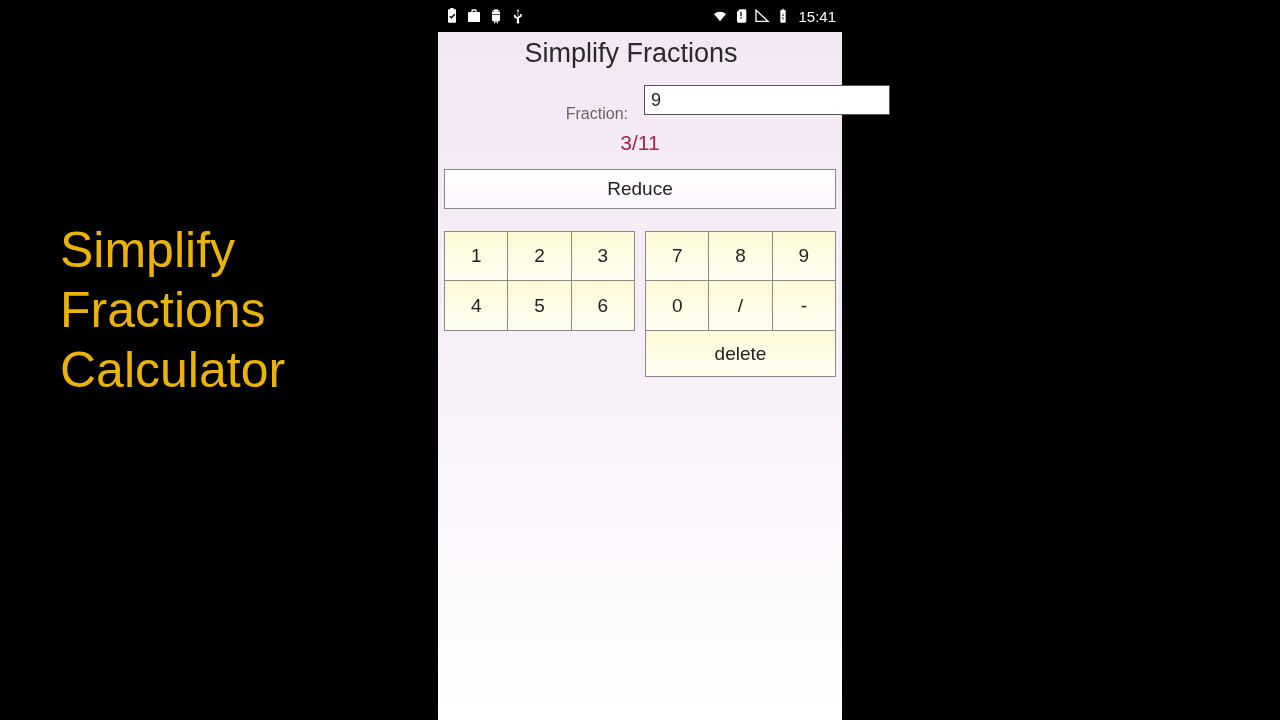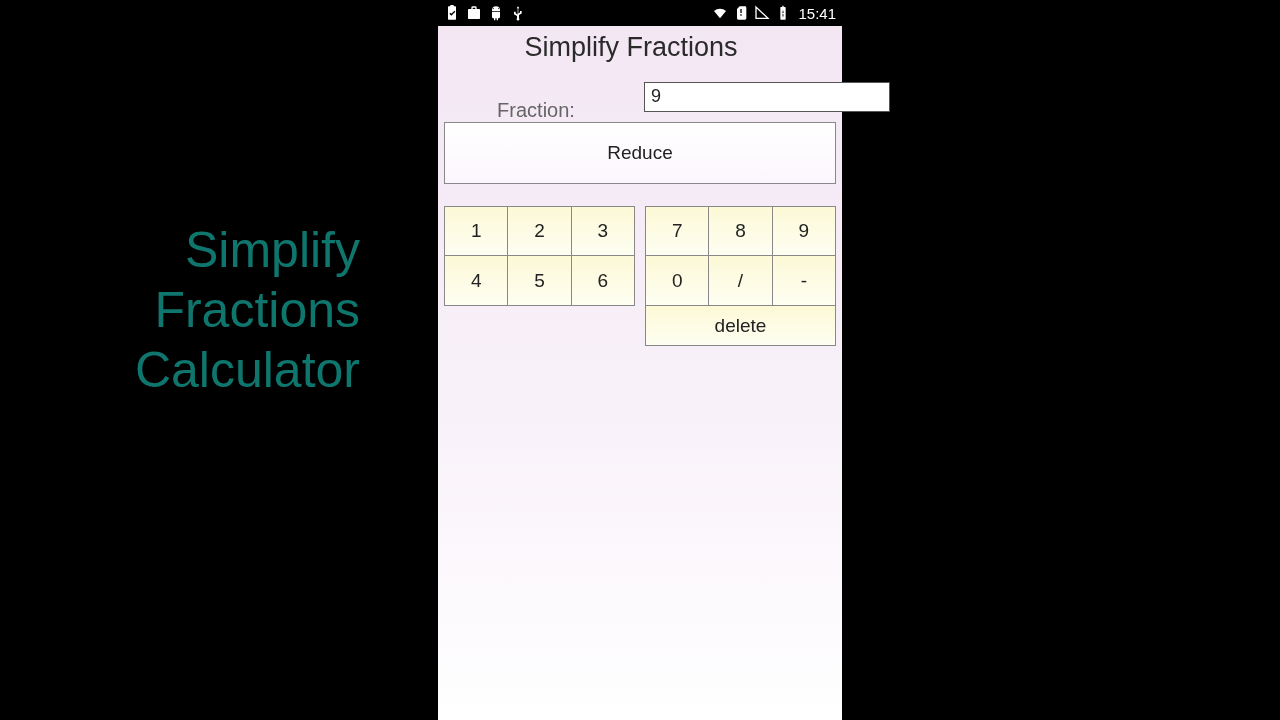--- a/index.html
+++ b/index.html
@@ -7,39 +7,39 @@
   body {
     background: #000;
     font-family: "Segoe UI", Arial, sans-serif;
     position: relative;
   }
   .caption {
     position: absolute;
     left: 60px;
     top: 220px;
     width: 300px;
-    color: #0f766e;
+    color: #eab308;
     font-size: 50px;
     font-weight: 300;
-    text-align: right;
+    text-align: left;
     line-height: 1.2;
   }
   .phone {
     position: absolute;
     left: 438px;
     top: 0;
     width: 404px;
     height: 720px;
     background: #f4eaf5;
     background: linear-gradient(180deg, #f2e6f3 0%, #f9f2fa 60%, #ffffff 100%);
     display: flex;
     flex-direction: column;
   }
   .statusbar {
-    height: 26px;
+    height: 32px;
     background: #000;
     color: #fff;
     display: flex;
     align-items: center;
     padding: 0 6px;
     font-size: 14px;
   }
   .statusbar .left-icons { display: flex; gap: 6px; align-items: center; }
   .statusbar .spacer { flex: 1; }
   .statusbar .right-icons { display: flex; gap: 5px; align-items: center; }
@@ -53,22 +53,22 @@
     font-weight: 400;
   }
   .input-row {
     display: flex;
     align-items: center;
     padding: 0 6px;
     gap: 10px;
   }
   .input-label {
     flex: 0 0 190px;
-    text-align: center;
-    font-size: 20px;
+    text-align: right;
+    font-size: 16px;
     color: #666;
     padding-right: 6px;
     margin-top: 28px;
   }
   .fraction-input {
     flex: 1;
     height: 30px;
     border: 1px solid #555;
     background: #fff;
     font-size: 18px;
@@ -83,21 +83,21 @@
     font-size: 21px;
     padding: 8px 0 14px 0;
   }
   .action-row {
     display: flex;
     gap: 10px;
     padding: 0 6px;
   }
   .action-btn {
     flex: 1;
-    height: 62px;
+    height: 40px;
     background: #fff;
     background: linear-gradient(180deg,#ffffff 0%,#fbf6fd 100%);
     border: 1px solid #888;
     font-size: 19px;
     color: #222;
     cursor: pointer;
     font-family: inherit;
   }
   .keypad-area {
     display: flex;
@@ -118,21 +118,21 @@
     border: 1px solid #888;
     background: linear-gradient(180deg, #fcf9d6 0%, #fefef2 100%);
     font-size: 19px;
     color: #222;
     cursor: pointer;
     font-family: inherit;
   }
   .key-row .key + .key { border-left: none; }
   .key-row + .key-row .key { border-top: none; }
   .delete-key {
-    height: 40px;
+    height: 46px;
     border: 1px solid #888;
     border-top: none;
     background: linear-gradient(180deg, #fcf9d6 0%, #fefef2 100%);
     font-size: 19px;
     color: #222;
     cursor: pointer;
     font-family: inherit;
   }
 </style>
 </head>
@@ -191,20 +191,21 @@
     </div>
   </div>
 
   <div class="app-title">Simplify Fractions</div>
 
   <div class="input-row">
     <div class="input-label">Fraction:</div>
     <input class="fraction-input" value="9" style="">
   </div>
 
+  <div class="result">3/11</div>
 
   <div class="action-row">
     <button class="action-btn">Reduce</button>
   </div>
 
   <div class="keypad-area">
     <div class="keypad-col">
       <div class="key-row">
         <button class="key">1</button>
         <button class="key">2</button>

